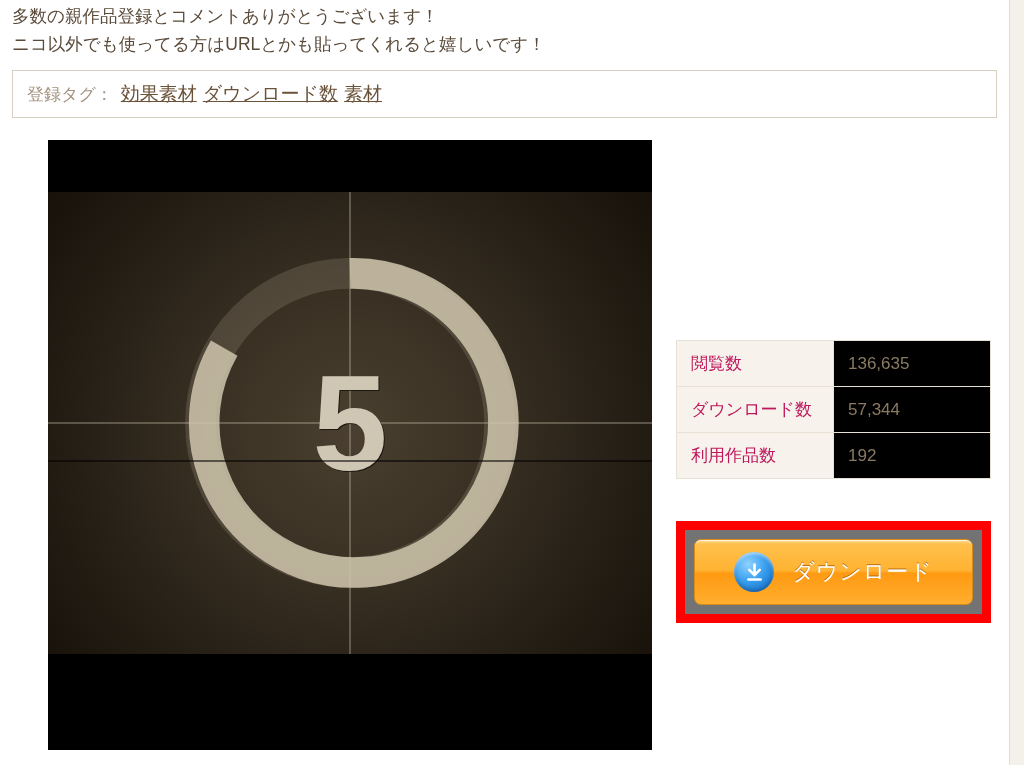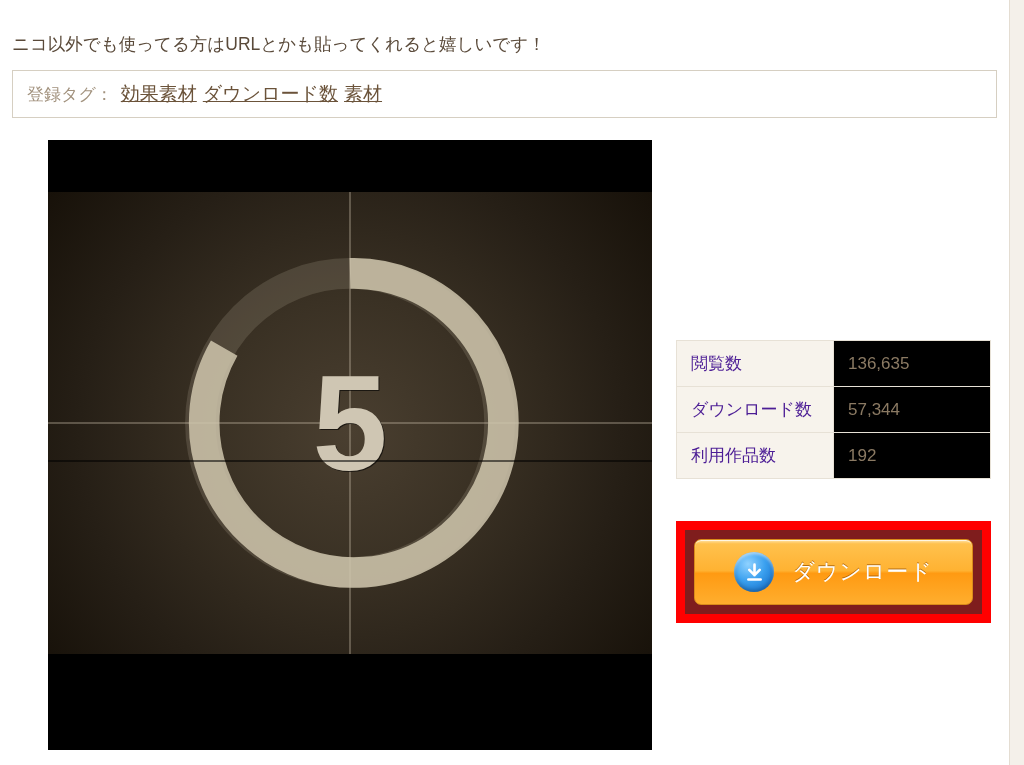--- a/index.html
+++ b/index.html
@@ -103,37 +103,37 @@
     }
 
     .stats-table {
       width: 100%;
       border-collapse: collapse;
       font-size: 17px;
     }
     .stats-table td {
       border: 1px solid #e7e1d6;
       padding: 11px 14px;
-      color: #4c1d95;
+      color: #be185d;
     }
     .stats-table td.k {
       background: #f7f3ec;
       width: 50%;
     }
     .stats-table td.v {
       background: #000000;
       color: #8b7a63;
       margin-left: 30px;
     }
 
     .download-wrap {
       margin-top: 42px;
       border: 9px solid #ff0000;
       padding: 9px;
-      background: #7f1d1d;
+      background: #737373;
     }
     .download-btn {
       display: flex;
       align-items: center;
       justify-content: center;
       gap: 18px;
       height: 66px;
       width: 100%;
       border: 1px solid #d98b1a;
       border-radius: 7px;
@@ -156,21 +156,21 @@
       text-shadow: 0 -1px 0 rgba(150,80,0,.7);
       letter-spacing: 1px;
     }
   </style>
 </head>
 <body>
 
 <div class="content-card">
 
   <p class="description">
-    <br>
+    <span>多数の親作品登録とコメントありがとうございます！</span><br>
     <span>ニコ以外でも使ってる方はURLとかも貼ってくれると嬉しいです！</span>
   </p>
 
   <div class="tag-box">
     <span class="tag-label">登録タグ：</span>
     <a class="tag-link">効果素材</a>
     <a class="tag-link">ダウンロード数</a>
     <a class="tag-link">素材</a>
   </div>
 

